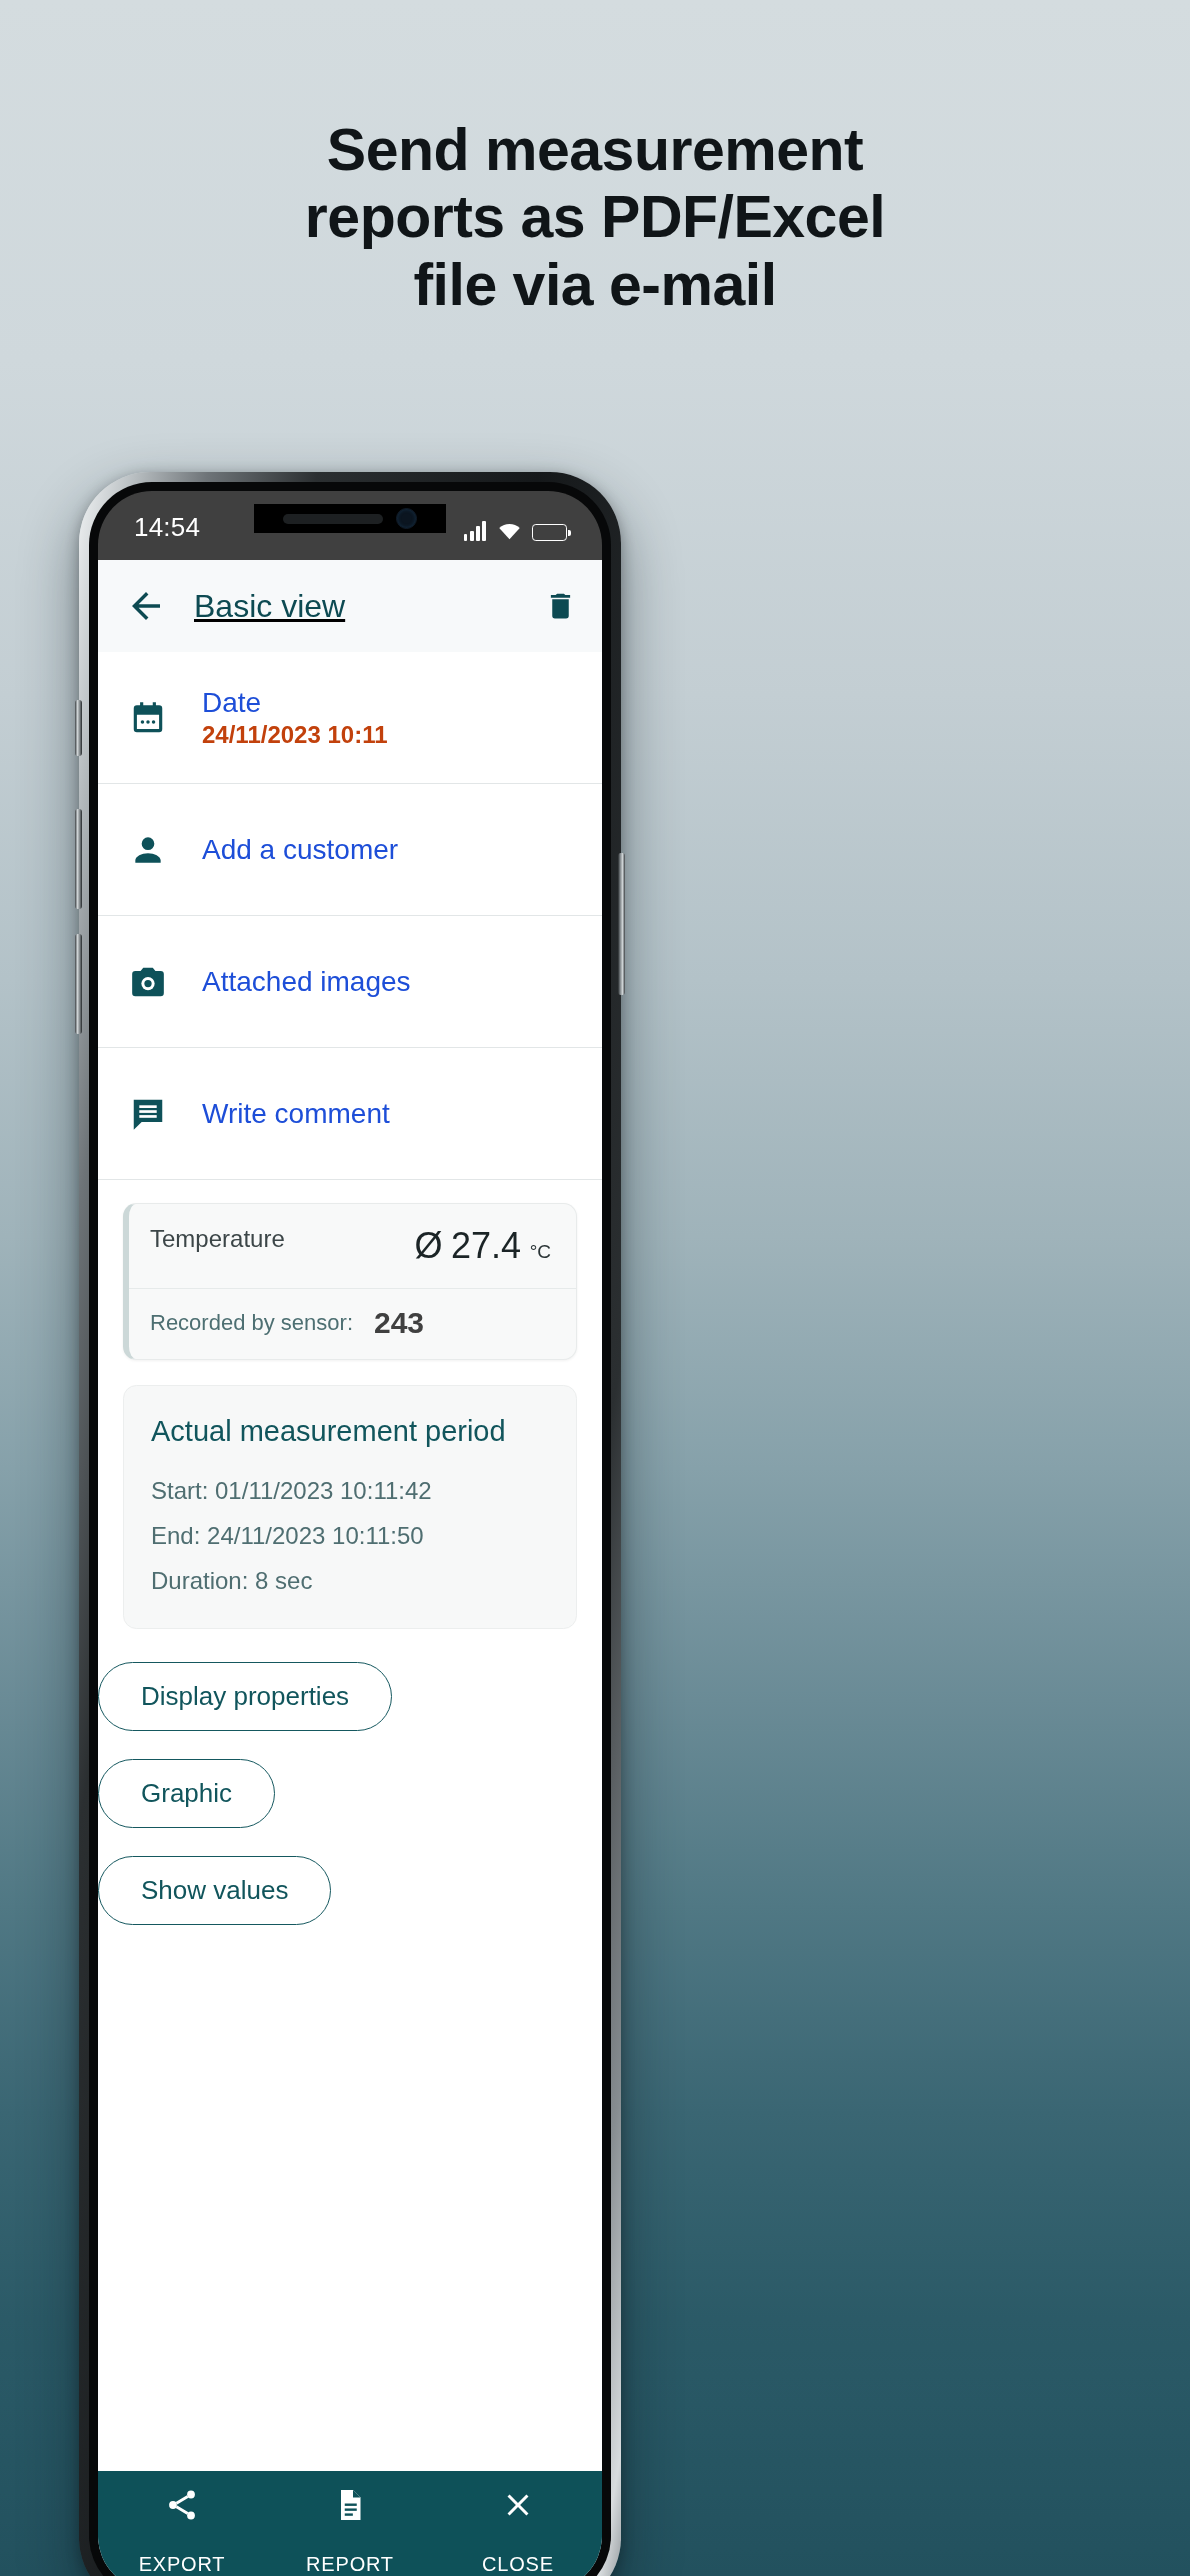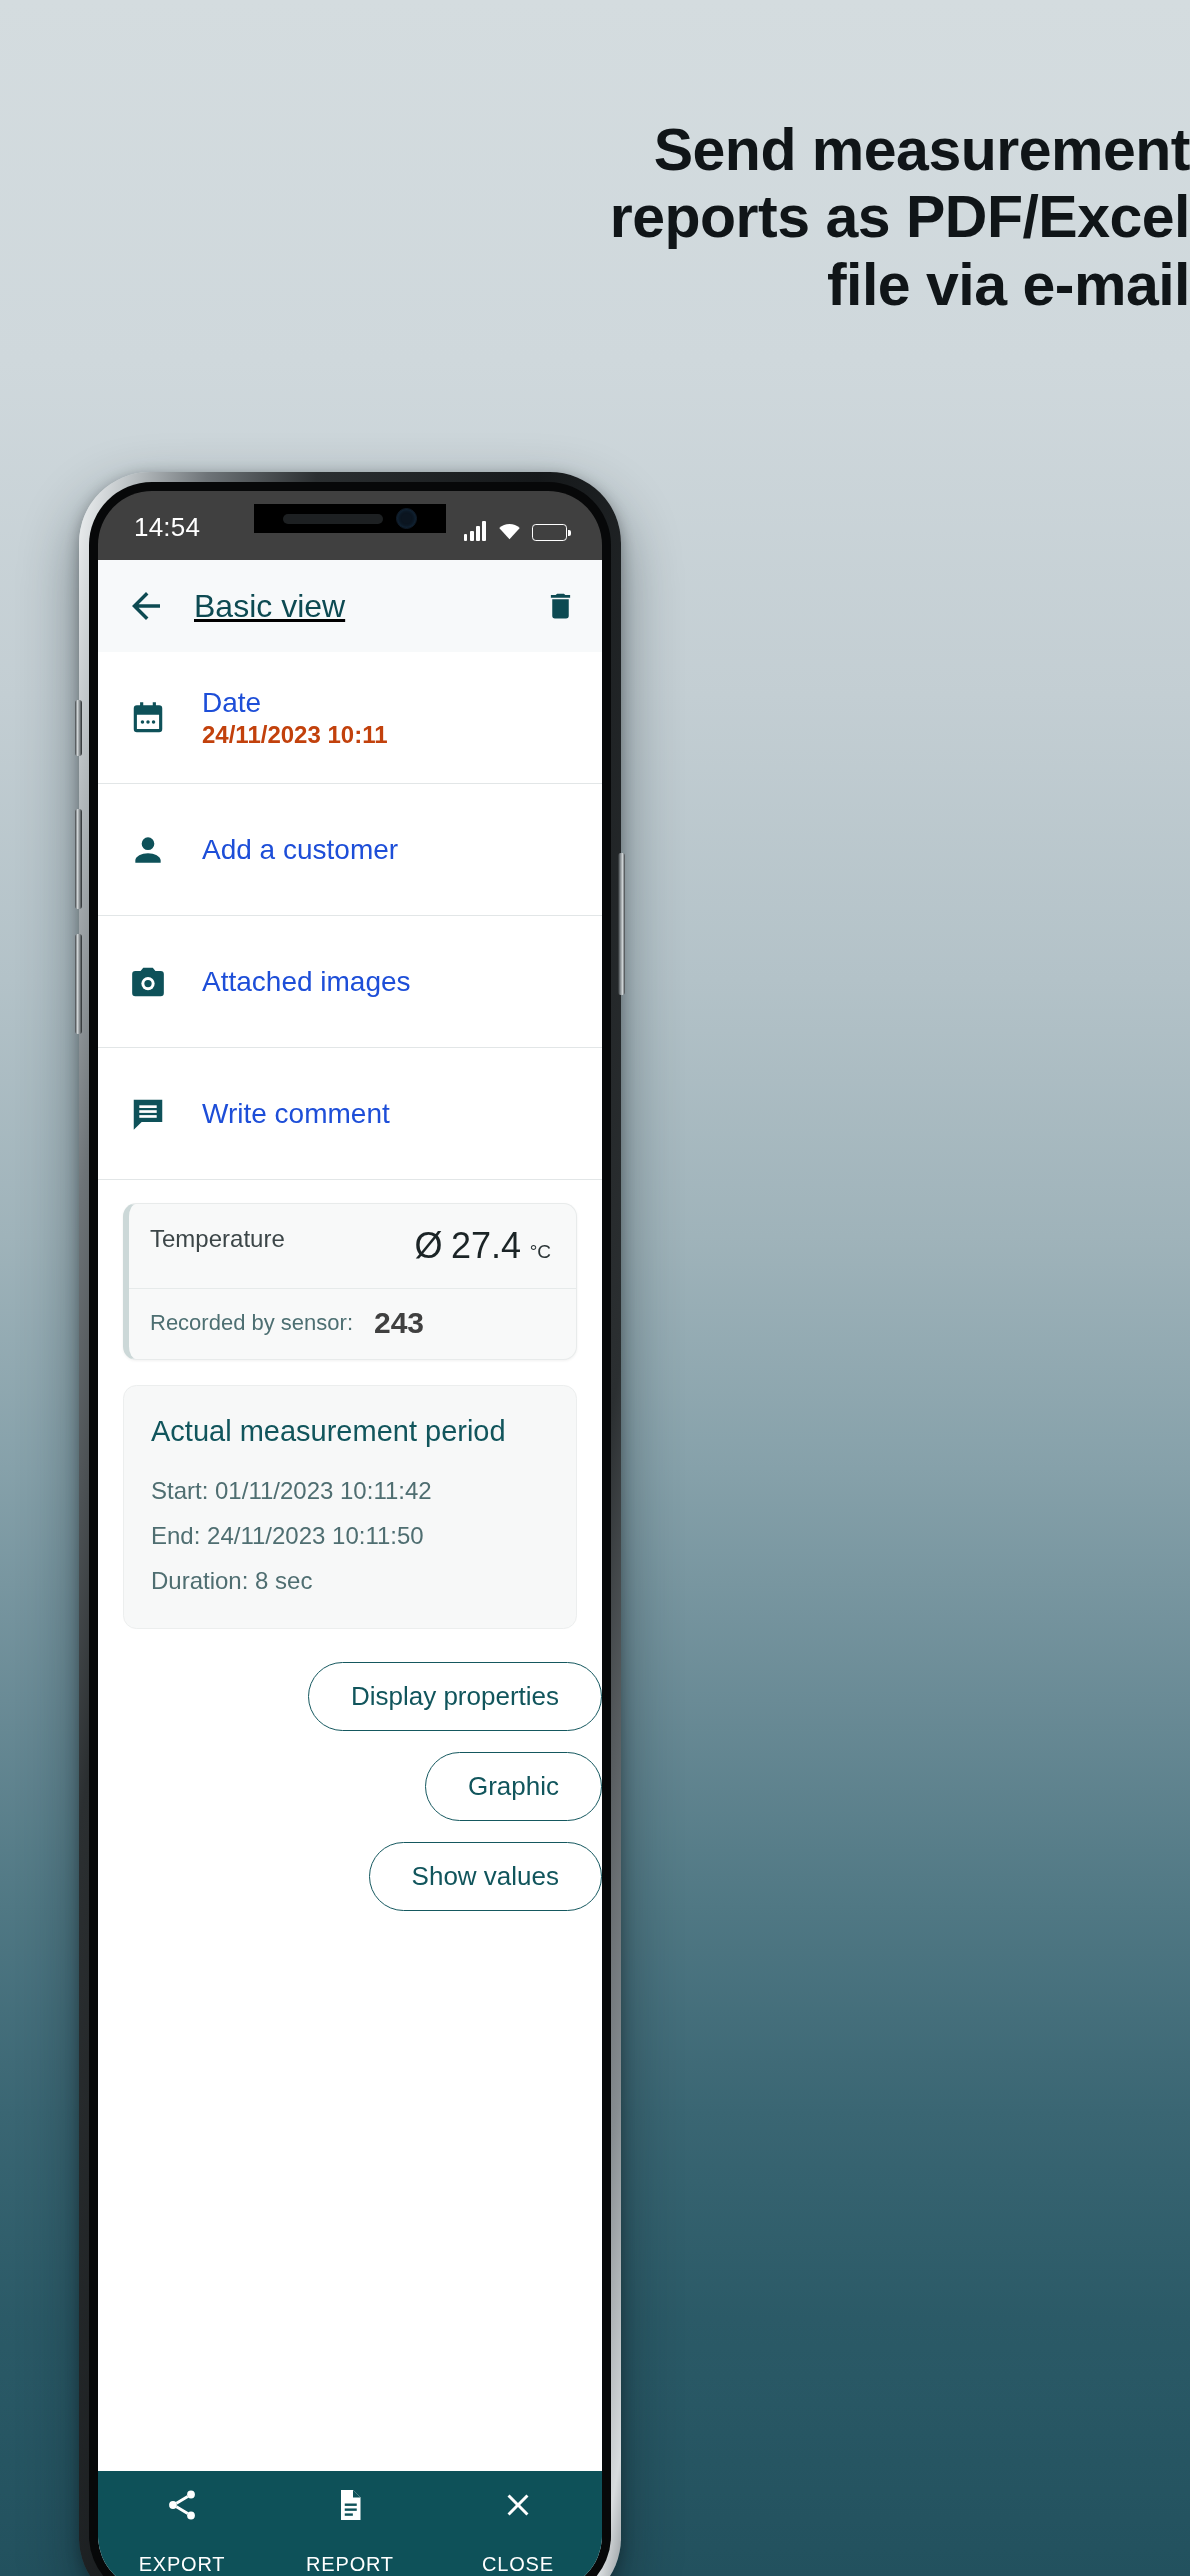--- a/index.html
+++ b/index.html
@@ -21,21 +21,21 @@
       #3a6673 82%,
       #2b5a67 90%,
       #22515e 100%);
     position: relative;
   }
 
   
   .headline {
     position: absolute;
     top: 117px; left: 0; width: 1190px;
-    text-align: right;
+    text-align: center;
     color: #101518;
     font-weight: 700;
     font-size: 59px;
     line-height: 1.14;
     letter-spacing: -0.5px;
   }
   .headline .hl-line { display: block; }
 
   
   .phone-wrap {
@@ -235,21 +235,21 @@
   .period-line {
     color: #4f6e71;
     font-size: 24px;
     margin-bottom: 17px;
   }
   .period-line:last-child { margin-bottom: 0; }
 
   
   .pill-group {
     margin-top: 33px;
-    display: flex; flex-direction: column; align-items: flex-end; gap: 21px;
+    display: flex; flex-direction: column; align-items: flex-start; gap: 28px;
   }
   .pill {
     border: 1.9px solid #15585f;
     color: #11555c;
     background: #fff;
     border-radius: 38px;
     font-size: 26px;
     padding: 18px 42px;
     text-align: center;
     font-family: "Liberation Sans", sans-serif;

